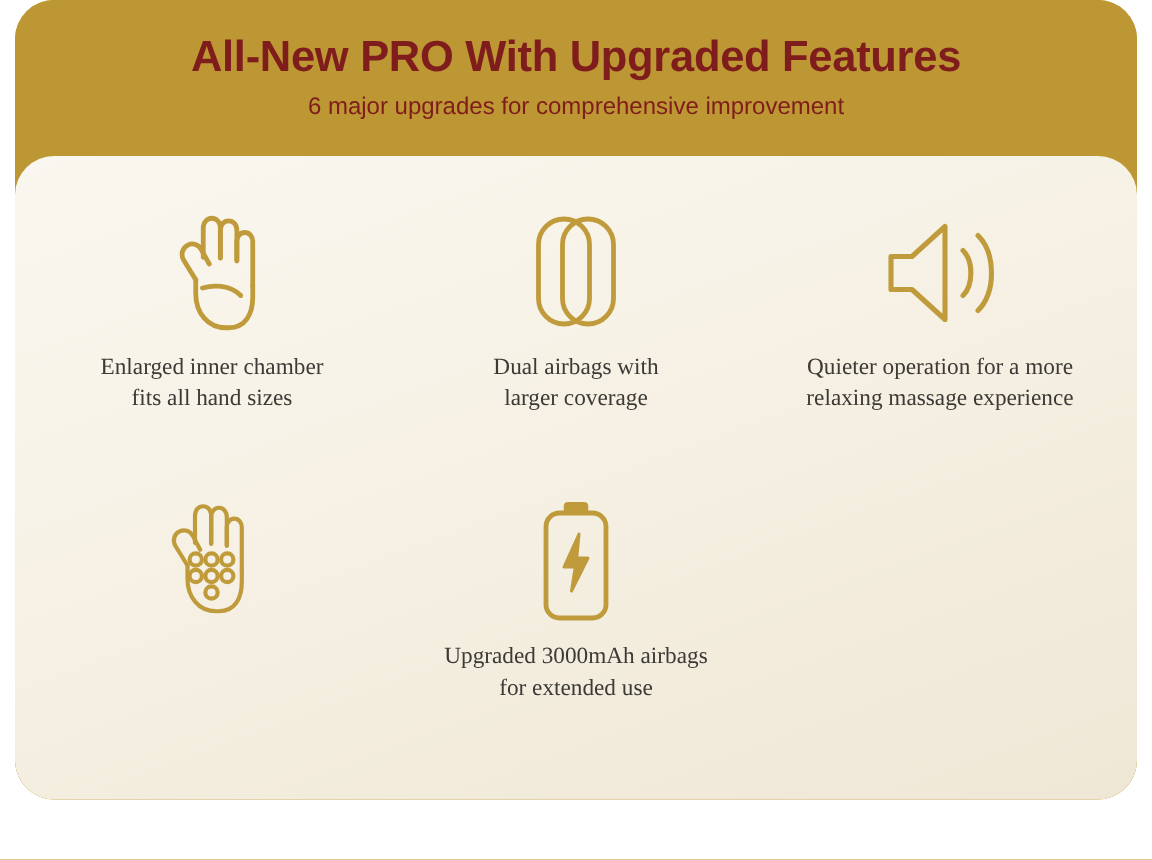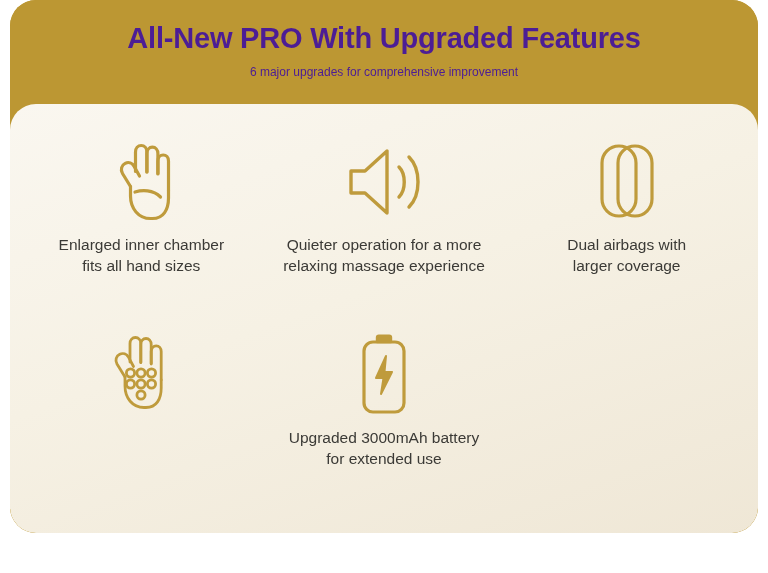--- a/index.html
+++ b/index.html
@@ -34,33 +34,33 @@
     width: 100%;
     height: 108px;
     background: #bc9733;
     text-align: center;
     box-sizing: border-box;
     padding-top: 18px;
   }
 
   .header-title {
     margin: 0;
-    color: #4c1d95;
+    color: #7f1d1d;
     font-size: 29px;
     font-weight: bold;
     letter-spacing: -0.2px;
     line-height: 40px;
     white-space: nowrap;
   }
 
   .header-subtitle {
     margin: 0;
     margin-top: 2px;
-    color: #4c1d95;
-    font-size: 12px;
+    color: #7f1d1d;
+    font-size: 16px;
     font-weight: normal;
     line-height: 24px;
     white-space: nowrap;
   }
 
   .card-body {
     position: absolute;
     left: 0;
     top: 104px;
     width: 748px;
@@ -79,20 +79,21 @@
     height: 100%;
   }
 
   .feature-cell {
     display: flex;
     flex-direction: column;
     align-items: center;
     justify-content: flex-start;
     padding: 6px 8px 0 8px;
     box-sizing: border-box;
+    font-family: Liberation Serif, serif;
   }
 
   .feature-icon {
     height: 92px;
     display: flex;
     align-items: center;
     justify-content: center;
   }
 
   .feature-icon svg {
@@ -133,39 +134,39 @@
             <path d="M25.5 46.5 L25.5 56.0 C25.5 68.5 33.5 78.5 45.5 78.5 L47.5 78.5 C58.5 78.5 63.5 69.5 63.5 58.0 L63.5 50.5"></path>
             <path d="M30.0 52.0 C37.0 50.0 48.0 49.5 55.5 57.0"></path>
           </svg>
         </div>
         <div class="feature-caption">Enlarged inner chamber
 fits all hand sizes</div>
       </div>
 
       <div class="feature-cell">
         <div class="feature-icon">
+          <svg width="70" height="84" viewBox="0 0 70 84" fill="none" stroke="#bf9b3c" stroke-width="3.2" stroke-linecap="round" stroke-linejoin="round">
+            <rect x="10" y="6" width="34" height="70" rx="17"></rect>
+            <rect x="26" y="6" width="34" height="70" rx="17"></rect>
+          </svg>
+        </div>
+        <div class="feature-caption">Dual airbags with
+larger coverage</div>
+      </div>
+
+      <div class="feature-cell">
+        <div class="feature-icon">
           <svg width="82" height="78" viewBox="0 0 82 78" fill="none" stroke="#bf9b3c" stroke-width="3.4" stroke-linecap="round" stroke-linejoin="round">
             <path d="M8 28 L22 28 L44 8 L44 70 L22 50 L8 50 Z"></path>
             <path d="M56 24 C63 31 63 47 56 54"></path>
             <path d="M66 14 C78 26 78 52 66 64"></path>
           </svg>
         </div>
         <div class="feature-caption">Quieter operation for a more
 relaxing massage experience</div>
-      </div>
-
-      <div class="feature-cell">
-        <div class="feature-icon">
-          <svg width="70" height="84" viewBox="0 0 70 84" fill="none" stroke="#bf9b3c" stroke-width="3.2" stroke-linecap="round" stroke-linejoin="round">
-            <rect x="10" y="6" width="34" height="70" rx="17"></rect>
-            <rect x="26" y="6" width="34" height="70" rx="17"></rect>
-          </svg>
-        </div>
-        <div class="feature-caption">Dual airbags with
-larger coverage</div>
       </div>
 
       <div class="feature-cell">
         <div class="feature-icon">
           <svg width="76" height="84" viewBox="0 0 76 84" fill="none" stroke="#bf9b3c" stroke-width="2.8" stroke-linecap="round" stroke-linejoin="round">
             <path d="M22 44 L14 31 C11.8 27.2 13.2 23.0 16.7 21.3 C20.0 19.6 23.7 20.9 25.5 24.2 L30.5 33.5"></path>
             <path d="M27 29 L27 10.5 C27 7.0 29.4 4.5 32.4 4.5 C35.4 4.5 37.8 7.0 37.8 10.5 L37.8 29.5"></path>
             <path d="M37.8 29.5 L37.8 11.5 C37.8 8.0 40.1 5.5 43.0 5.5 C45.9 5.5 48.2 8.0 48.2 11.5 L48.2 30.5"></path>
             <path d="M48.2 31 L48.2 18.5 C48.2 15.2 50.4 12.8 53.2 12.8 C56.0 12.8 58.2 15.2 58.2 18.5 L58.2 47"></path>
             <path d="M22 44 L22 53 C22 65 29.5 74.5 41 74.5 L43 74.5 C53.5 74.5 58.2 66 58.2 55 L58.2 47"></path>
@@ -182,19 +183,19 @@
 
 
       <div class="feature-cell">
         <div class="feature-icon">
           <svg width="56" height="82" viewBox="0 0 56 82" fill="none" stroke="#bf9b3c" stroke-width="3.2" stroke-linecap="round" stroke-linejoin="round">
             <path d="M21 8 L35 8 L35 3.5 C35 2.4 34.2 1.8 33.2 1.8 L22.8 1.8 C21.8 1.8 21 2.4 21 3.5 Z" fill="#bf9b3c" stroke-width="2.4"></path>
             <rect x="8" y="8" width="40" height="70" rx="9"></rect>
             <path d="M30 22 L20 44 L27.5 44 L25 60 L36 38 L28.5 38 Z" fill="#bf9b3c" stroke-width="2"></path>
           </svg>
         </div>
-        <div class="feature-caption">Upgraded 3000mAh battery
+        <div class="feature-caption">Upgraded 3000mAh airbags
 for extended use</div>
       </div>
 
     </div>
   </div>
 </div>
 
 </body></html>

